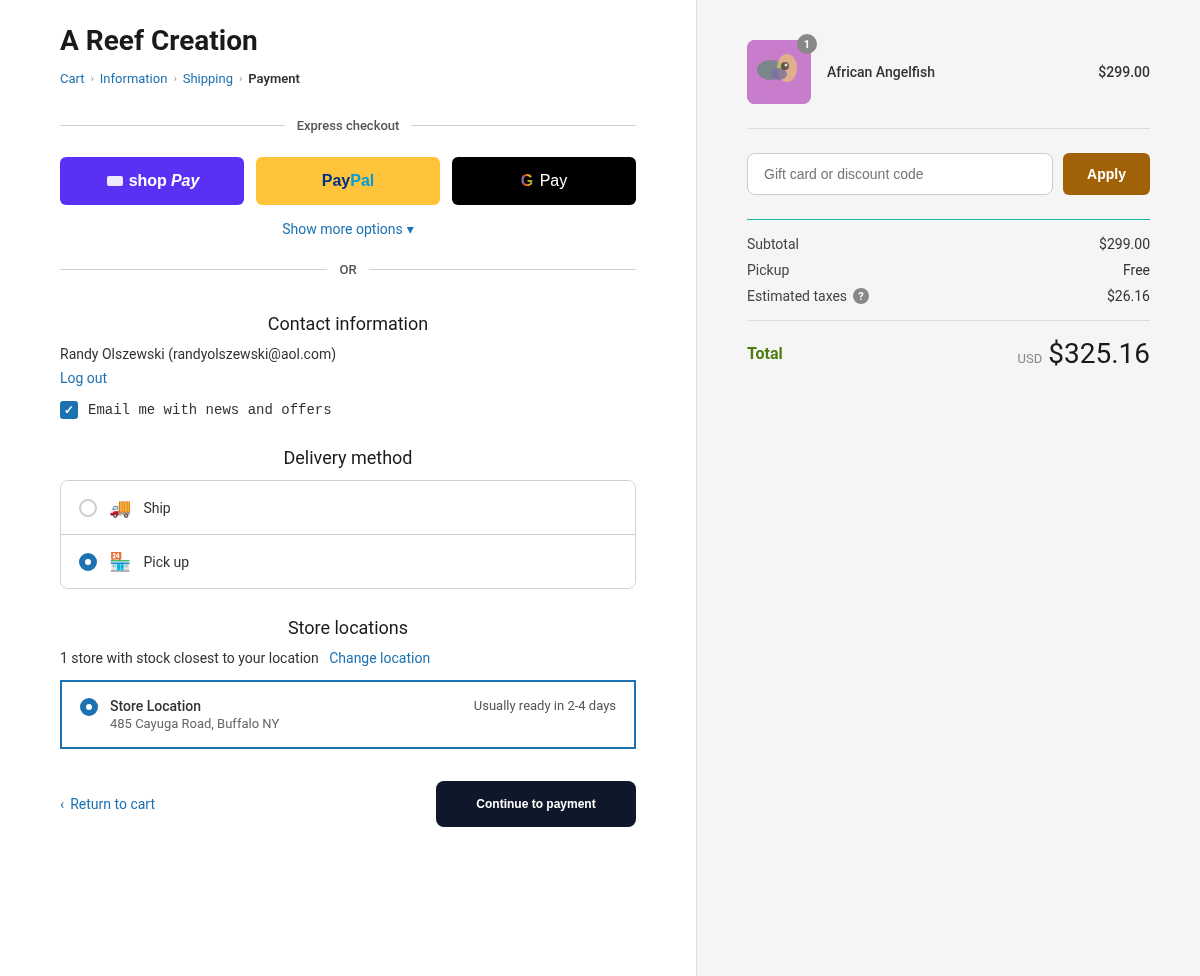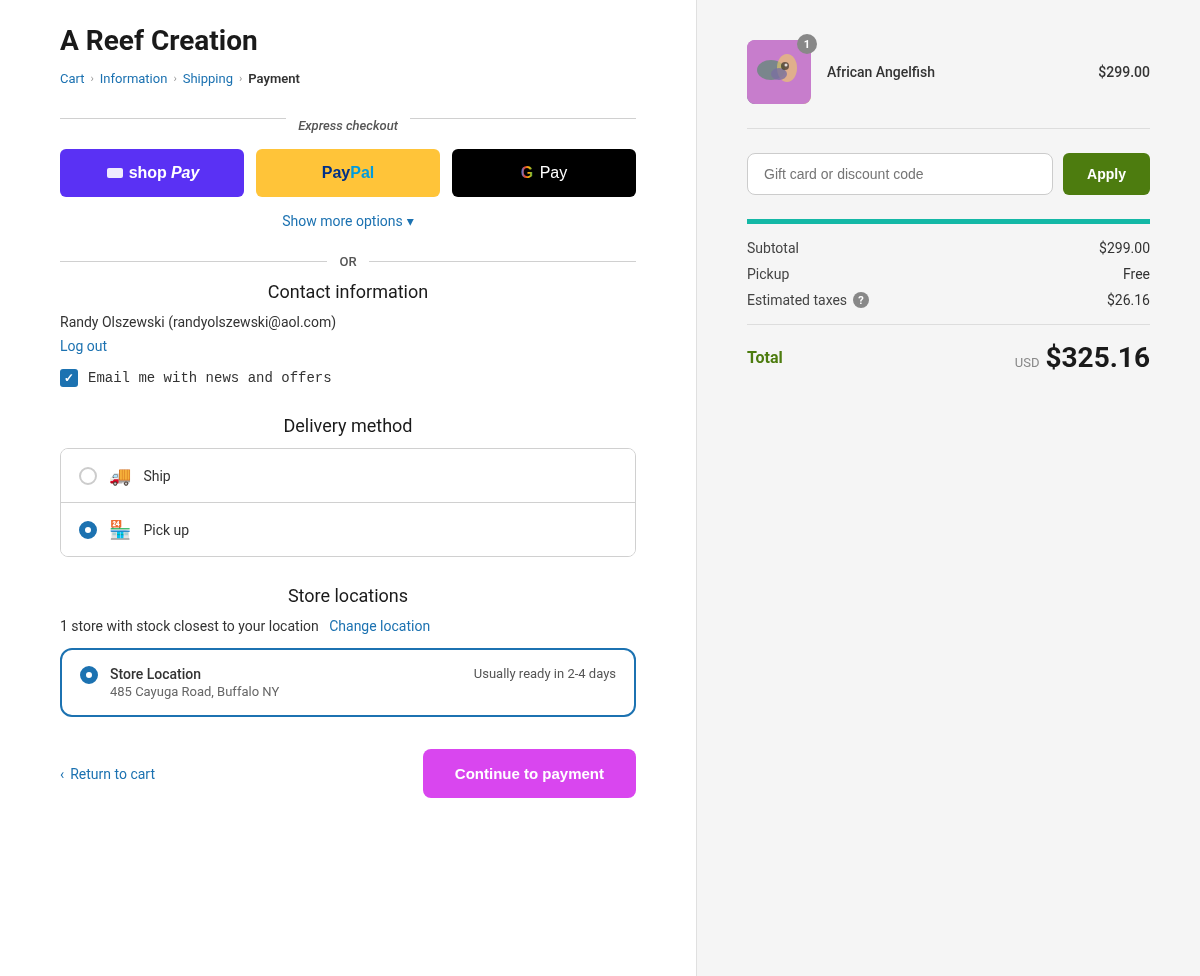--- a/index.html
+++ b/index.html
@@ -47,24 +47,24 @@
     .breadcrumb-separator {
       color: #999;
       font-size: 11px;
     }
     .express-checkout {
       margin-bottom: 24px;
     }
     .express-checkout-label {
       text-align: center;
       position: relative;
-      margin-bottom: 16px;
-      display: flex;
+      margin-bottom: 24px;
+      display: flex;
+      align-items: center;
       gap: 12px;
-      font-style: italic;
     }
     .express-checkout-label::before,
     .express-checkout-label::after {
       content: '';
       flex: 1;
       height: 1px;
       background: #d0d0d0;
     }
     .express-checkout-label span {
       font-size: 13px;
@@ -121,21 +121,21 @@
       text-decoration: none;
       cursor: pointer;
       display: inline-flex;
       align-items: center;
       gap: 4px;
     }
     .or-divider {
       display: flex;
       align-items: center;
       gap: 12px;
-      margin: 16px 0 12px;
+      margin: 16px 0 36px;
     }
     .or-divider::before,
     .or-divider::after {
       content: '';
       flex: 1;
       height: 1px;
       background: #d0d0d0;
     }
     .or-divider span {
       font-size: 13px;
@@ -234,21 +234,21 @@
       color: #333;
       margin-bottom: 14px;
     }
     .change-location-link {
       color: #1c72b1;
       text-decoration: none;
       cursor: pointer;
     }
     .store-card {
       border: 2px solid #1c72b1;
-      border-radius: 12px;
+      border-radius: 0;
       padding: 16px 18px;
       display: flex;
       align-items: flex-start;
       gap: 12px;
       background: #fff;
     }
     .store-info {
       flex: 1;
     }
     .store-name {
@@ -274,26 +274,26 @@
     .return-link {
       display: flex;
       align-items: center;
       gap: 6px;
       color: #1c72b1;
       text-decoration: none;
       font-size: 14px;
       cursor: pointer;
     }
     .continue-btn {
-      background: #d946ef;
+      background: #0f172a;
       color: #fff;
       border: none;
       border-radius: 8px;
       padding: 16px 32px;
-      font-size: 15px;
+      font-size: 12px;
       font-weight: 600;
       cursor: pointer;
       min-width: 200px;
     }
     
     .product-row {
       display: flex;
       align-items: center;
       gap: 16px;
       margin-bottom: 24px;
@@ -349,32 +349,32 @@
       flex: 1;
       border: 1px solid #ccc;
       border-radius: 8px;
       padding: 12px 16px;
       font-size: 14px;
       color: #999;
       outline: none;
       background: #fff;
     }
     .apply-btn {
-      background: #4d7c0f;
+      background: #a16207;
       color: #fff;
       border: none;
       border-radius: 6px;
       padding: 0 24px;
       font-size: 14px;
       font-weight: 600;
       cursor: pointer;
       min-width: 80px;
     }
     .price-breakdown {
-      border-top: 5px solid #14b8a6;
+      border-top: 1px solid #14b8a6;
       padding-top: 16px;
     }
     .price-row {
       display: flex;
       justify-content: space-between;
       align-items: center;
       margin-bottom: 10px;
     }
     .price-label {
       font-size: 14px;
@@ -417,21 +417,21 @@
       display: flex;
       align-items: baseline;
       gap: 6px;
     }
     .total-currency {
       font-size: 13px;
       color: #888;
     }
     .total-amount {
       font-size: 28px;
-      font-weight: 700;
+      font-weight: 400;
       color: #1a1a1a;
     }
     
     .shoppay-text {
       color: white;
       font-size: 16px;
       font-weight: 700;
       display: flex;
       align-items: center;
       gap: 4px;

